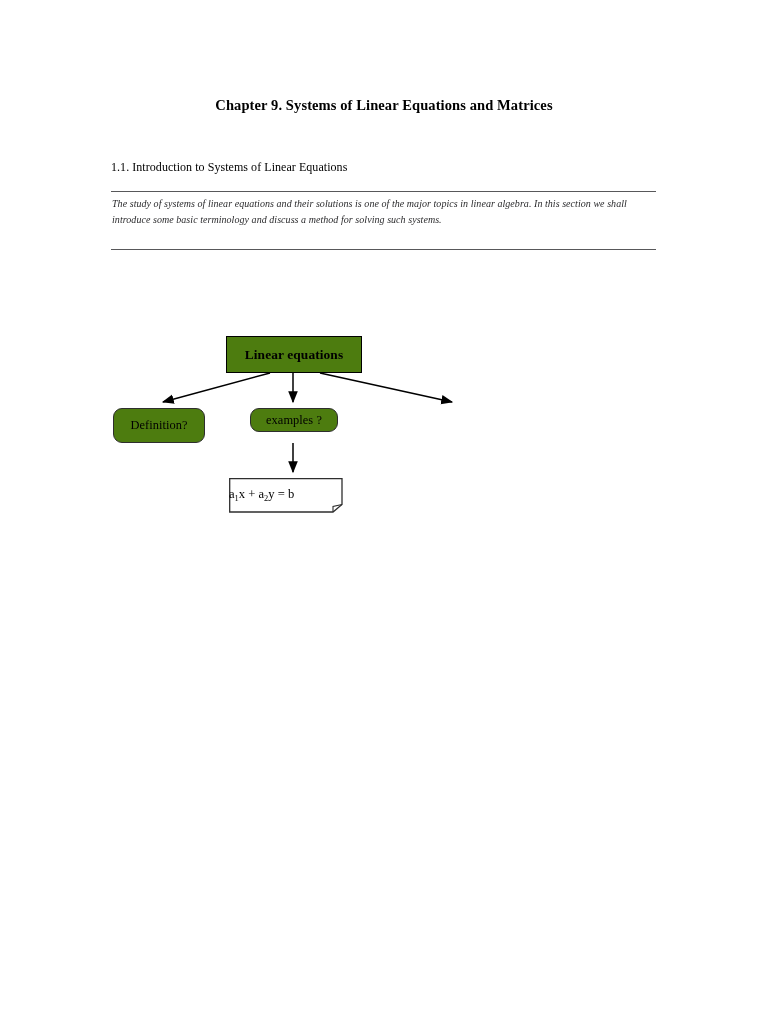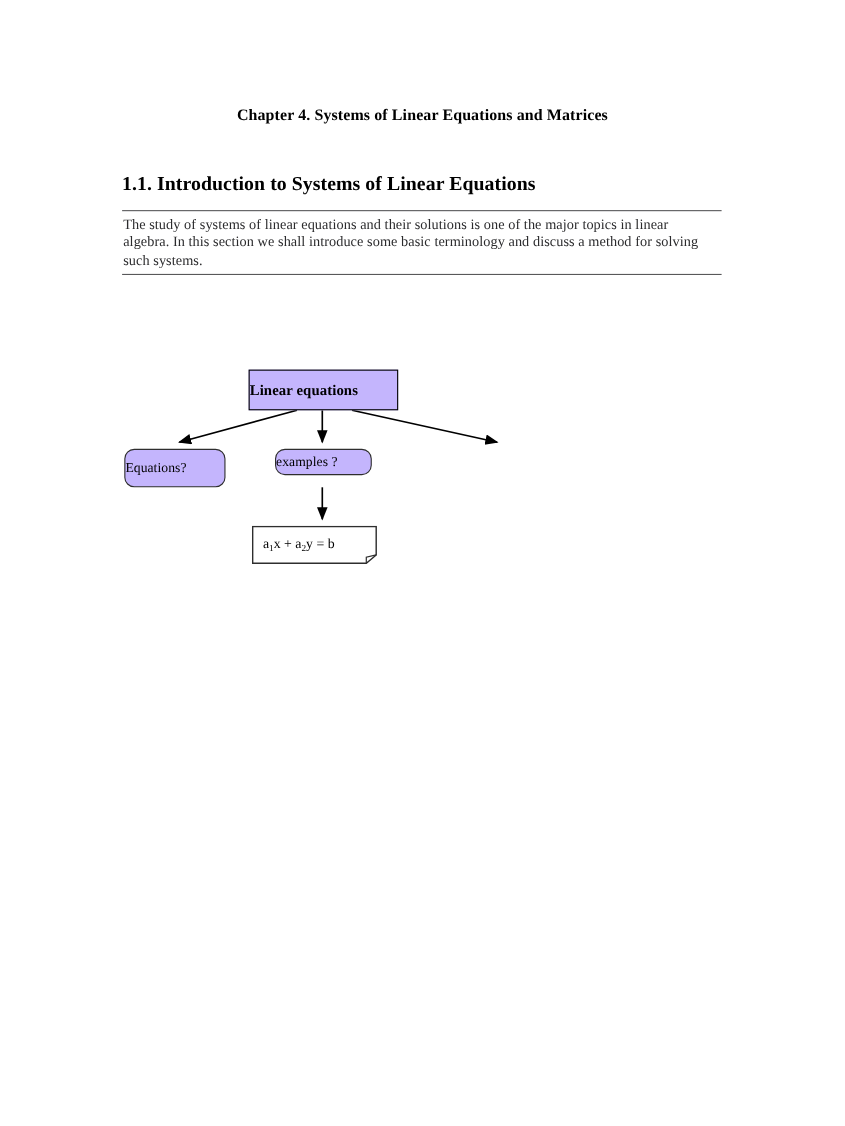--- a/index.html
+++ b/index.html
@@ -36,22 +36,22 @@
     font-size: 14.5px;
     letter-spacing: 0.1px;
     line-height: 18px;
   }
 
   .section-title {
     position: absolute;
     left: 111px;
     top: 159px;
     font-family: "Liberation Serif", serif;
-    font-weight: bold;
-    font-size: 18px;
+    font-weight: normal;
+    font-size: 12px;
     letter-spacing: 0.05px;
     line-height: 17px;
   }
 
   
   .rule {
     position: absolute;
     left: 111px;
     width: 545px;
     height: 0;
@@ -60,21 +60,22 @@
   .rule-top    { top: 191px; }
   .rule-bottom { top: 249px; }
 
   
   .abstract {
     position: absolute;
     left: 112px;
     top: 196px;
     width: 540px;
     font-family: "Liberation Serif", serif;
-    font-size: 13px;
+    font-style: italic;
+    font-size: 10px;
     line-height: 16.4px;
     color: #2b2b2d;
     letter-spacing: 0.05px;
   }
 
   
   .diagram {
     position: absolute;
     left: 0;
     top: 0;
@@ -82,21 +83,22 @@
     height: 1024px;
     pointer-events: none;
   }
   .diagram svg { display: block; }
 
   .node {
     position: absolute;
     box-sizing: border-box;
     display: flex;
     align-items: center;
-    background: #c4b5fd;
+    justify-content: center;
+    background: #4d7c0f;
     font-family: "Liberation Serif", serif;
     color: #000000;
     text-align: center;
     white-space: nowrap;
   }
 
   
   .node-root {
     left: 226px;
     top: 336px;
@@ -137,21 +139,20 @@
   
   .node-equation {
     left: 229px;
     top: 478px;
     width: 90px;
     height: 33px;
     font-size: 12.6px;
     background: transparent;
     border: none;
     justify-content: flex-start;
-    padding-left: 10px;
   }
   .node-equation .eq-text {
     position: relative;
     z-index: 2;
     line-height: 1;
   }
   .eq-shape {
     position: absolute;
     left: 229px;
     top: 478px;
@@ -161,21 +162,21 @@
     vertical-align: baseline;
     position: relative;
     top: 3px;
   }
 </style>
 </head>
 <body>
 
 <div class="page">
 
-  <div class="chapter-title">Chapter 4. Systems of Linear Equations and Matrices</div>
+  <div class="chapter-title">Chapter 9. Systems of Linear Equations and Matrices</div>
 
   <div class="section-title">1.1. Introduction to Systems of Linear Equations</div>
 
   <div class="rule rule-top"></div>
 
   <div class="abstract">The study of systems of linear equations and their solutions is one of the major topics in linear algebra. In this section we shall introduce some basic terminology and discuss a method for solving such systems.</div>
 
   <div class="rule rule-bottom"></div>
 
   <div class="diagram">
@@ -194,21 +195,21 @@
 
       <line x1="293" y1="443" x2="293" y2="472" stroke="#000000" stroke-width="1.5" marker-end="url(#arrowhead)"></line>
     </svg>
   </div>
 
   <div class="node node-root">
     <span>Linear equations</span>
   </div>
 
   <div class="node node-round node-definition">
-    <span>Equations?</span>
+    <span>Definition?</span>
   </div>
 
   <div class="node node-round node-examples">
     <span>examples ?</span>
   </div>
 
 
   <svg class="eq-shape" width="114" height="35" viewBox="0 0 114 35" xmlns="http://www.w3.org/2000/svg">
     <path d="M0.7,0.7 L113,0.7 L113,26.5 L104,34 L0.7,34 Z" fill="#ffffff" stroke="#2e2e2e" stroke-width="1.3" stroke-linejoin="miter"></path>
     <path d="M113,26.5 L104,28.5 L104,34" fill="none" stroke="#2e2e2e" stroke-width="1.1"></path>

